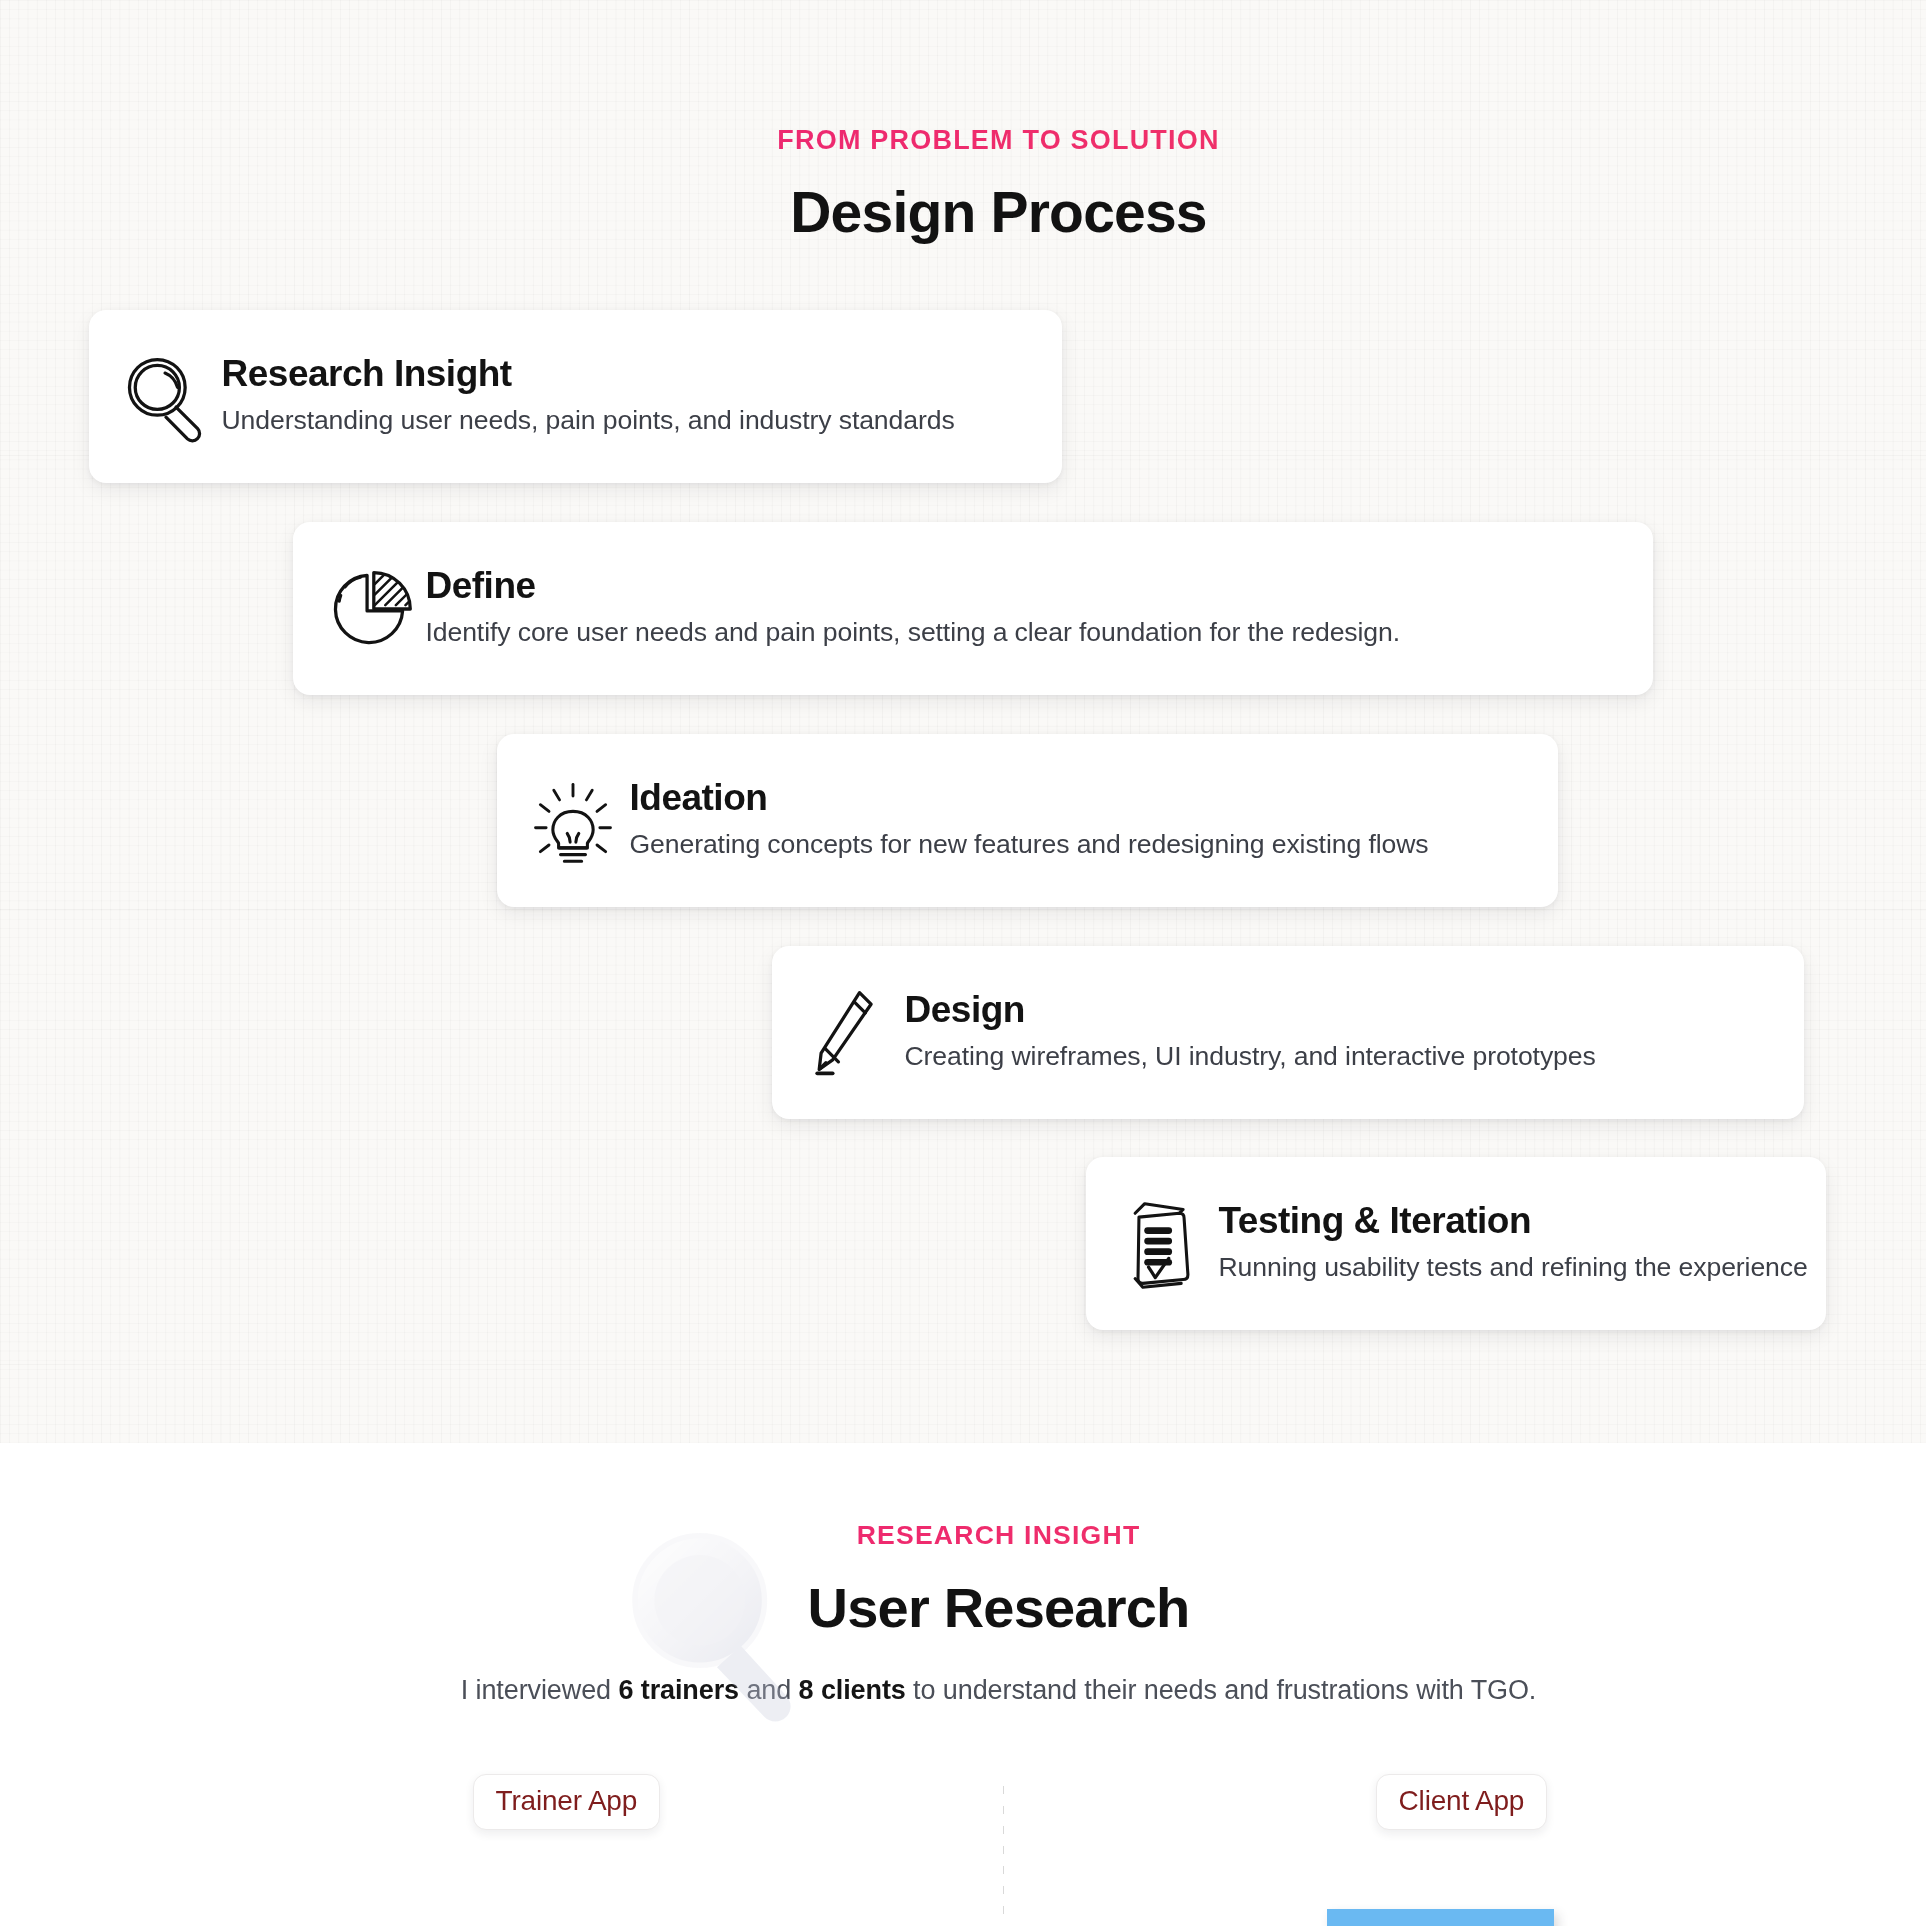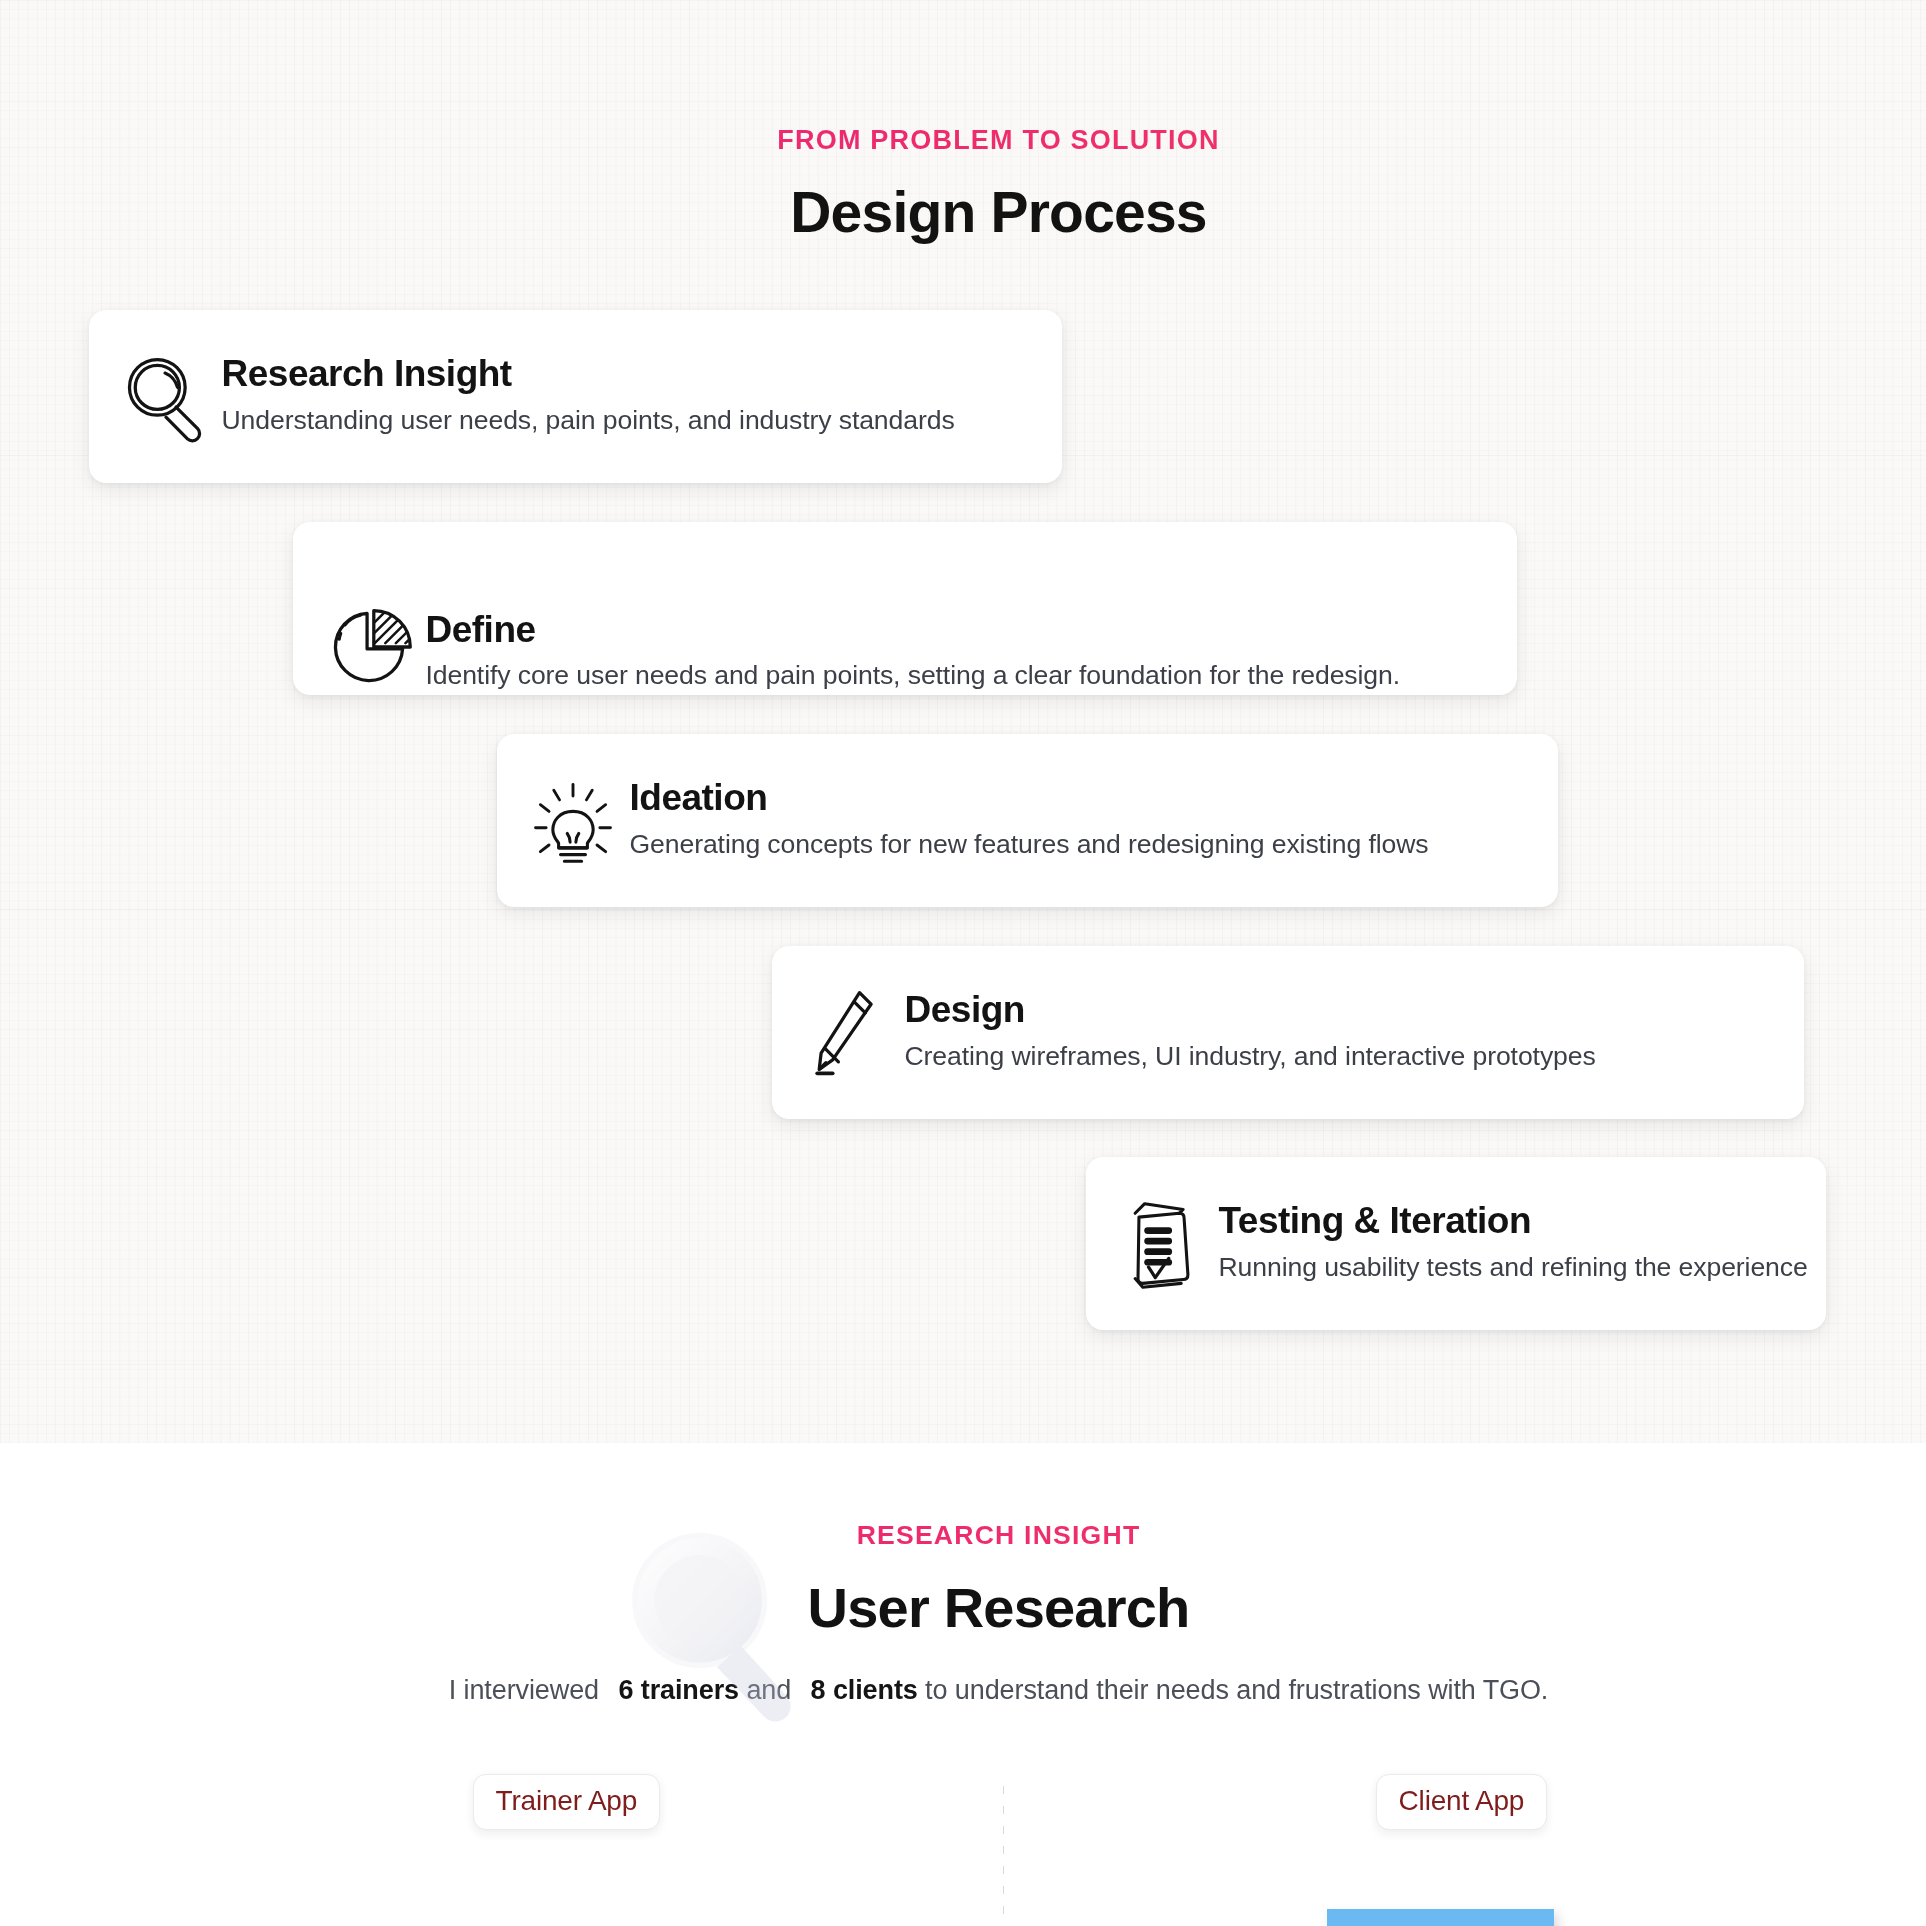--- a/index.html
+++ b/index.html
@@ -127,21 +127,21 @@
   .research-section .eyebrow { font-size: 26.6px; letter-spacing: 1.2px; }
   .research-section .section-title { margin-top: 24px; font-size: 56px; }
 
   .research-sub {
     margin-top: 35px;
     text-align: center;
     font-size: 27px;
     color: #4b4f58;
     letter-spacing: -0.1px;
   }
-  .research-sub b { color: #151515; font-weight: 700; margin-left: 12px; }
+  .research-sub b { color: #151515; font-weight: 700; }
 
   
   .pill {
     position: absolute;
     background: #fff;
     border: 0.8px solid #eceaea;
     border-radius: 13px;
     box-shadow: 0 3.5px 10px rgba(30,30,40,.075);
     font-size: 28px;
     color: #7f1d1d;
@@ -203,21 +203,21 @@
             <path d="M50 25 q10 4 13 15" stroke-width="3.2"></path>
             <path d="M61.5 60.5 L84 83 a7.5 7.5 0 0 1-10.6 10.6 L51 71"></path>
           </svg>
         </div>
         <div class="step-body">
           <div class="step-title">Research Insight</div>
           <div class="step-desc">Understanding user needs, pain points, and industry standards</div>
         </div>
       </div>
 
-      <div class="step-card" style="left:293px; top:212px; width:1224px; height:173px;align-items:flex-end;">
+      <div class="step-card" style="left:293px; top:212px; width:1360px; height:173px;">
         <div class="step-icon">
           <svg viewBox="0 0 100 100" fill="none" stroke="#131313" stroke-width="3.4" stroke-linecap="round" stroke-linejoin="round">
             <path d="M48 15 A35 35 0 1 0 85 52 L48 52 Z"></path>
             <path d="M25 27 a30 30 0 0 1 16-10" stroke-width="3.2"></path>
             <path d="M19 42 a30 30 0 0 1 1.6-6" stroke-width="3.2"></path>
             <path d="M55 12 A38 38 0 0 1 93 50 L55 50 Z"></path>
             <g stroke-width="2.6" clip-path="url(#pieclip)">
               <path d="M56 46 L90 12"></path>
                 <path d="M56 35 L79 12"></path>
               <path d="M56 24 L68 12"></path>

